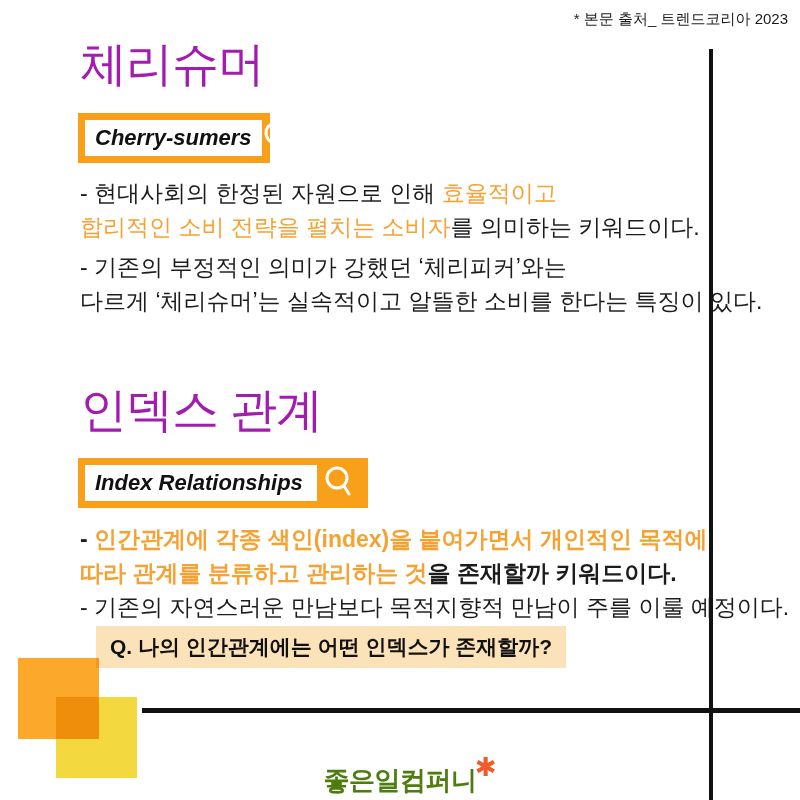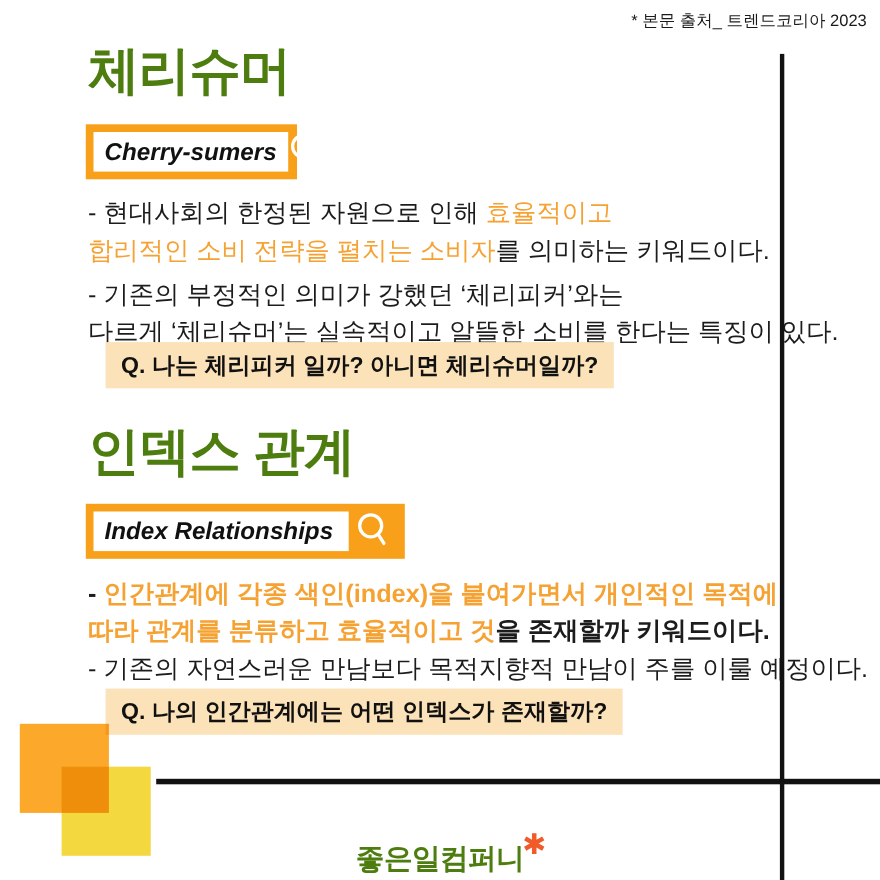--- a/index.html
+++ b/index.html
@@ -22,22 +22,22 @@
     font-size: 15px;
     color: #1a1a1a;
     font-weight: 500;
   }
 
   
   .section-title {
     position: absolute;
     left: 80px;
     font-size: 47px;
-    font-weight: 700;
-    color: #4d7c0f;
+    font-weight: 400;
+    color: #a21caf;
     letter-spacing: -1px;
     line-height: 1.1;
   }
   .title-cherry { top: 38px; }
   .title-index  { top: 384px; }
 
   
   .search-box {
     position: absolute;
     display: flex;
@@ -170,37 +170,36 @@
   <div class="para para-1">
     <div><span>- 현대사회의 한정된 자원으로 인해 </span><span class="orange-text">효율적이고</span></div>
     <div><span class="orange-text">합리적인 소비 전략을 펼치는 소비자</span><span>를 의미하는 키워드이다.</span></div>
   </div>
 
   <div class="para para-2">
     <div>- 기존의 부정적인 의미가 강했던 ‘체리피커’와는</div>
     <div>다르게 ‘체리슈머’는 실속적이고 알뜰한 소비를 한다는 특징이 있다.</div>
   </div>
 
-  <div class="q-box q-box-1">Q. 나는 체리피커 일까? 아니면 체리슈머일까?</div>
 
   <div class="section-title title-index">인덱스 관계</div>
 
   <div class="search-box search-box-index">
     <div class="search-label">Index Relationships</div>
     <div class="search-icon-wrap">
       <svg width="32" height="36" viewBox="0 0 32 36" aria-hidden="true">
         <circle cx="14" cy="13" r="10" fill="none" stroke="#ffffff" stroke-width="3"></circle>
         <line x1="21" y1="21" x2="26" y2="29" stroke="#ffffff" stroke-width="3" stroke-linecap="round"></line>
       </svg>
     </div>
   </div>
 
   <div class="para para-3">
     <div><span>- </span><span class="orange-text">인간관계에 각종 색인(index)을 붙여가면서 개인적인 목적에</span></div>
-    <div><span class="orange-text">따라 관계를 분류하고 효율적이고 것</span><span>을 존재할까 키워드이다.</span></div>
+    <div><span class="orange-text">따라 관계를 분류하고 관리하는 것</span><span>을 존재할까 키워드이다.</span></div>
   </div>
 
   <div class="para para-4">
     <div>- 기존의 자연스러운 만남보다 목적지향적 만남이 주를 이룰 예정이다.</div>
   </div>
 
   <div class="q-box q-box-2">Q. 나의 인간관계에는 어떤 인덱스가 존재할까?</div>
 
   <div class="square square-yellow"></div>
   <div class="square square-orange"></div>

